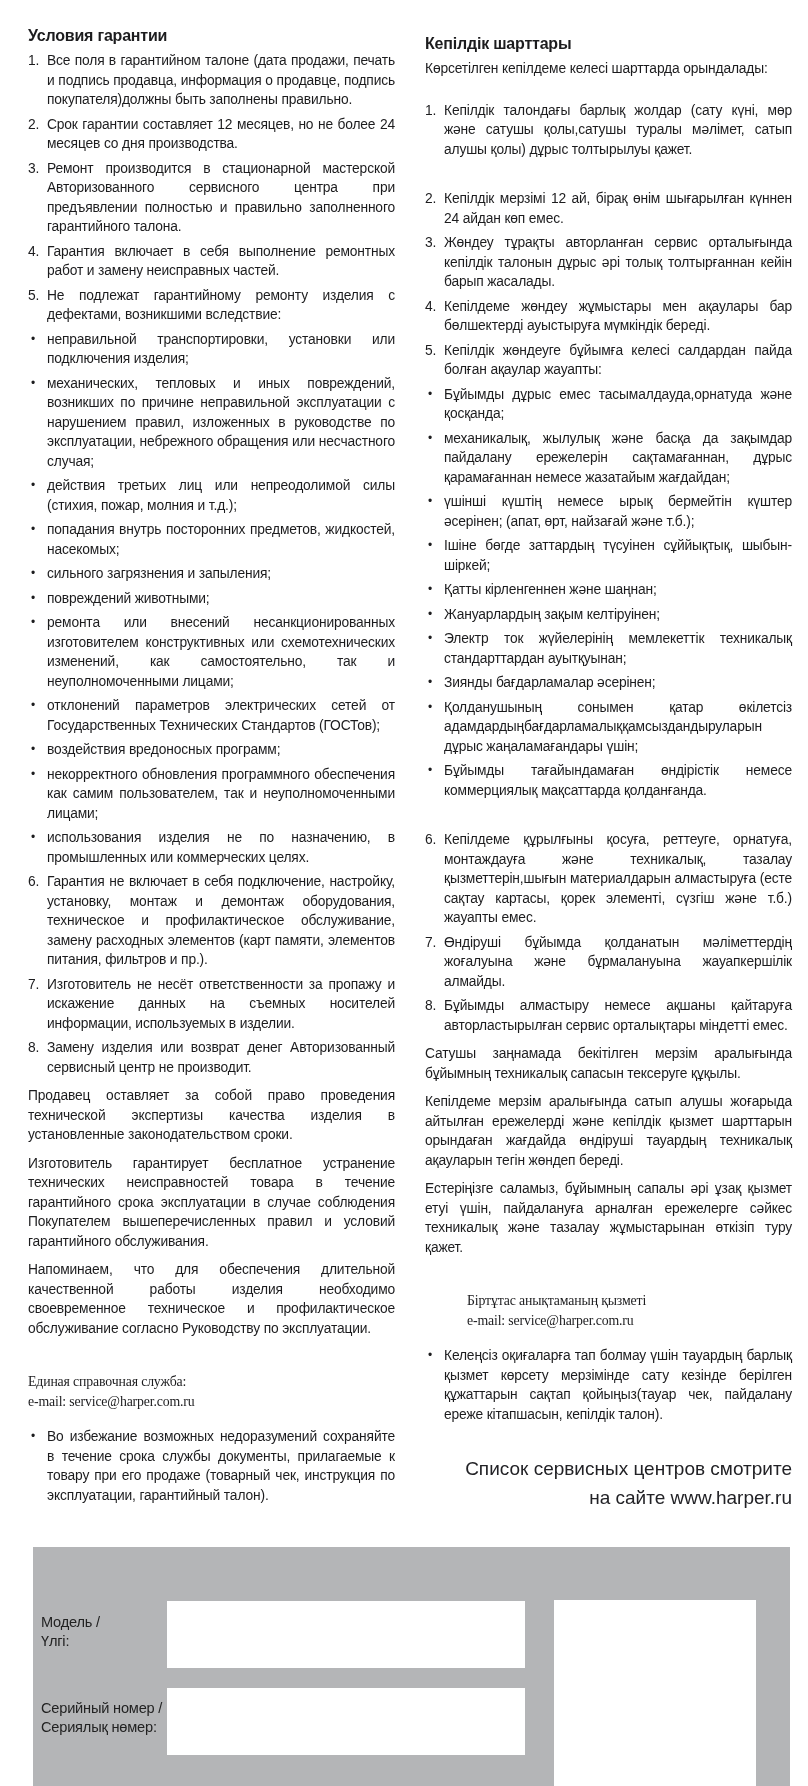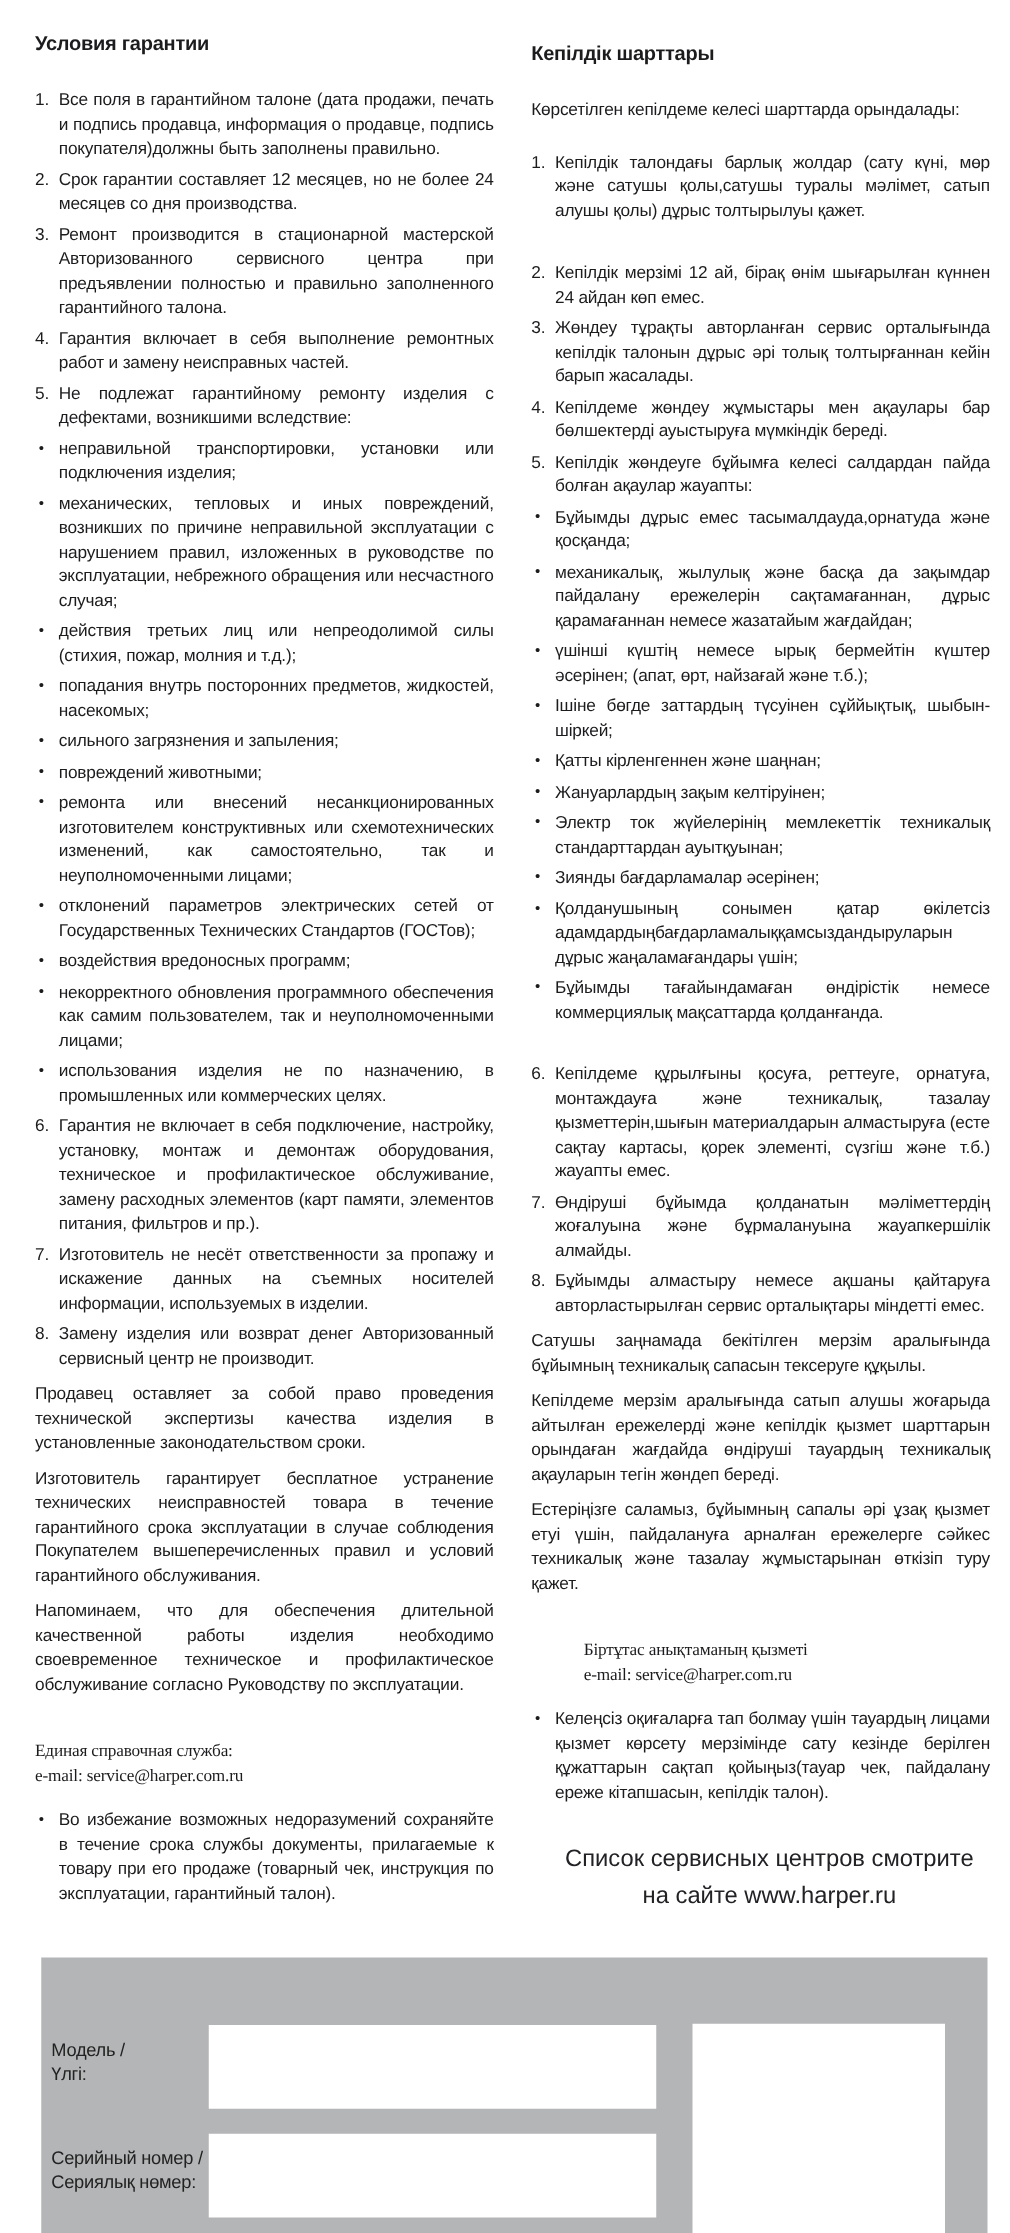--- a/index.html
+++ b/index.html
@@ -15,41 +15,41 @@
     width:367px;
     font-size:13.8px;
     line-height:19.5px;
     letter-spacing:-0.15px;
     text-align:justify;
   }
   .col-kz{padding-top:8px;}
   h2.col-title{
     font-size:16px;
     line-height:20px;
-    margin:0 0 24px 0;
+    margin:0 0 5px 0;
     letter-spacing:-0.2px;
     text-align:left;
   }
   p.intro{margin:0 0 22px 0;}
   .li{position:relative; padding-left:19px; margin-top:5px;}
   .li .marker{position:absolute; left:0; top:0;}
   .li.dot{padding-left:19px;}
   .li.dot .marker{left:3px; font-size:12px;}
   .li.plain{padding-left:0; margin-top:9px;}
   .gap{margin-top:30px;}
   .contact{margin:34px 0 0 0; text-align:left;font-family:Liberation Serif, serif;}
   .contact-kz{padding-left:42px;}
   .notes{margin-top:16px;}
   .service-note{
     margin-top:30px;
     padding-left:14px;
     font-size:19px;
     line-height:29px;
     letter-spacing:0;
-    text-align:center;
+    text-align:right;
     color:#222226;
   }
   
   .form-box{
     position:relative;
     margin:16px 0 0 5px;
     width:757px;
     height:328px;
   }
   .f-label{
@@ -159,21 +159,21 @@
       <div>
           <div class="li plain gap"><span>Сатушы заңнамада бекітілген мерзім аралығында бұйымның  техникалық сапасын тексеруге құқылы.</span></div>
           <div class="li plain"><span>Кепілдеме мерзім аралығында сатып алушы жоғарыда айтылған ережелерді және кепілдік қызмет шарттарын орындаған жағдайда өндіруші тауардың техникалық ақауларын тегін жөндеп береді.</span></div>
           <div class="li plain"><span>Естеріңізге саламыз, бұйымның сапалы әрі ұзақ қызмет етуі үшін, пайдалануға арналған ережелерге сәйкес техникалық және тазалау жұмыстарынан өткізіп туру қажет.</span></div>
         </div>
       <p class="contact contact-kz">
         <span>Біртұтас анықтаманың қызметі</span><br>
         <span>e-mail: service@harper.com.ru</span>
       </p>
       <div class="notes">
-          <div class="li dot"><span class="marker">•</span><span>Келеңсіз оқиғаларға тап болмау үшін тауардың лицами қызмет көрсету мерзімінде сату кезінде берілген құжаттарын сақтап қойыңыз(тауар чек, пайдалану ереже кітапшасын, кепілдік талон).</span></div>
+          <div class="li dot"><span class="marker">•</span><span>Келеңсіз оқиғаларға тап болмау үшін тауардың барлық қызмет көрсету мерзімінде сату кезінде берілген құжаттарын сақтап қойыңыз(тауар чек, пайдалану ереже кітапшасын, кепілдік талон).</span></div>
         </div>
       <p class="service-note">Список сервисных центров смотрите на сайте www.harper.ru</p>
     </section>
 
   </div>
 
   <div class="form-box" style="background: rgb(180, 181, 183);">
     <div class="f-label l1">
       <span>Модель /</span><br>
       <span>Үлгі:</span>

